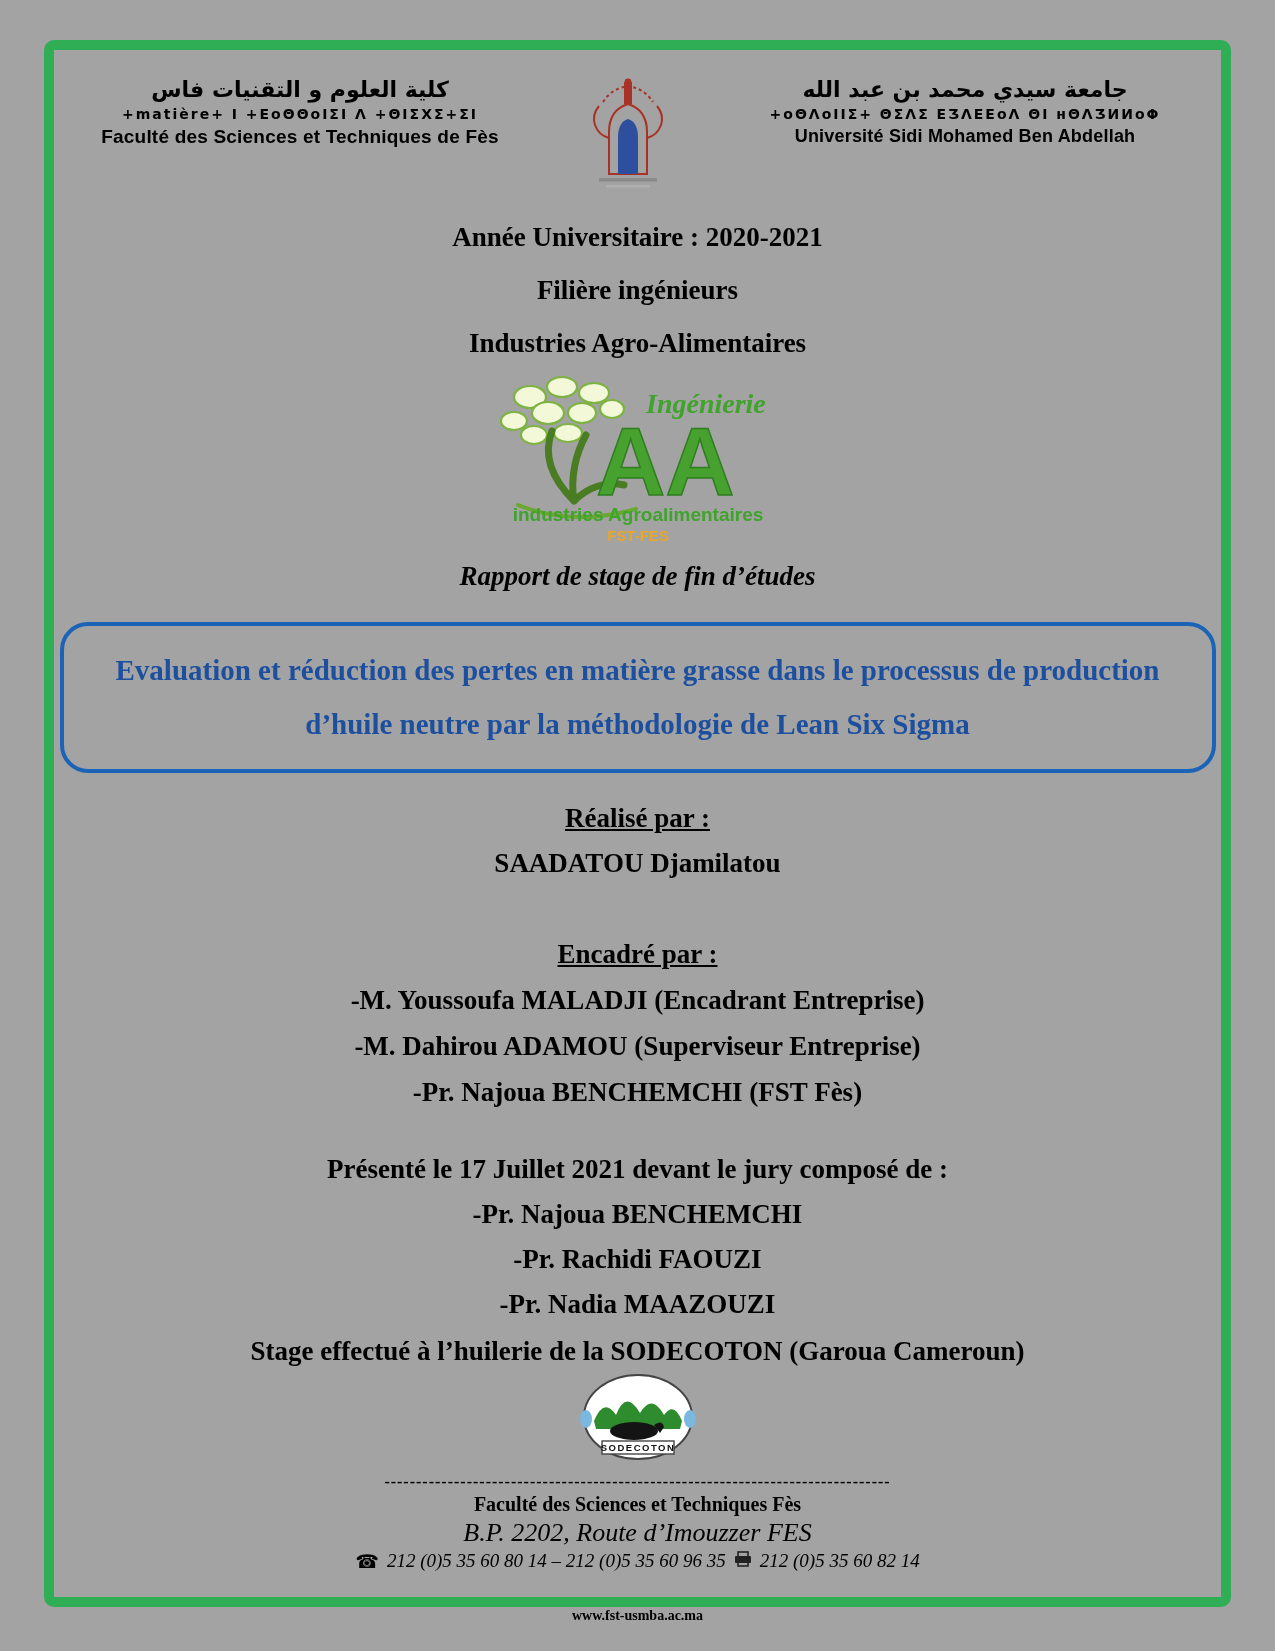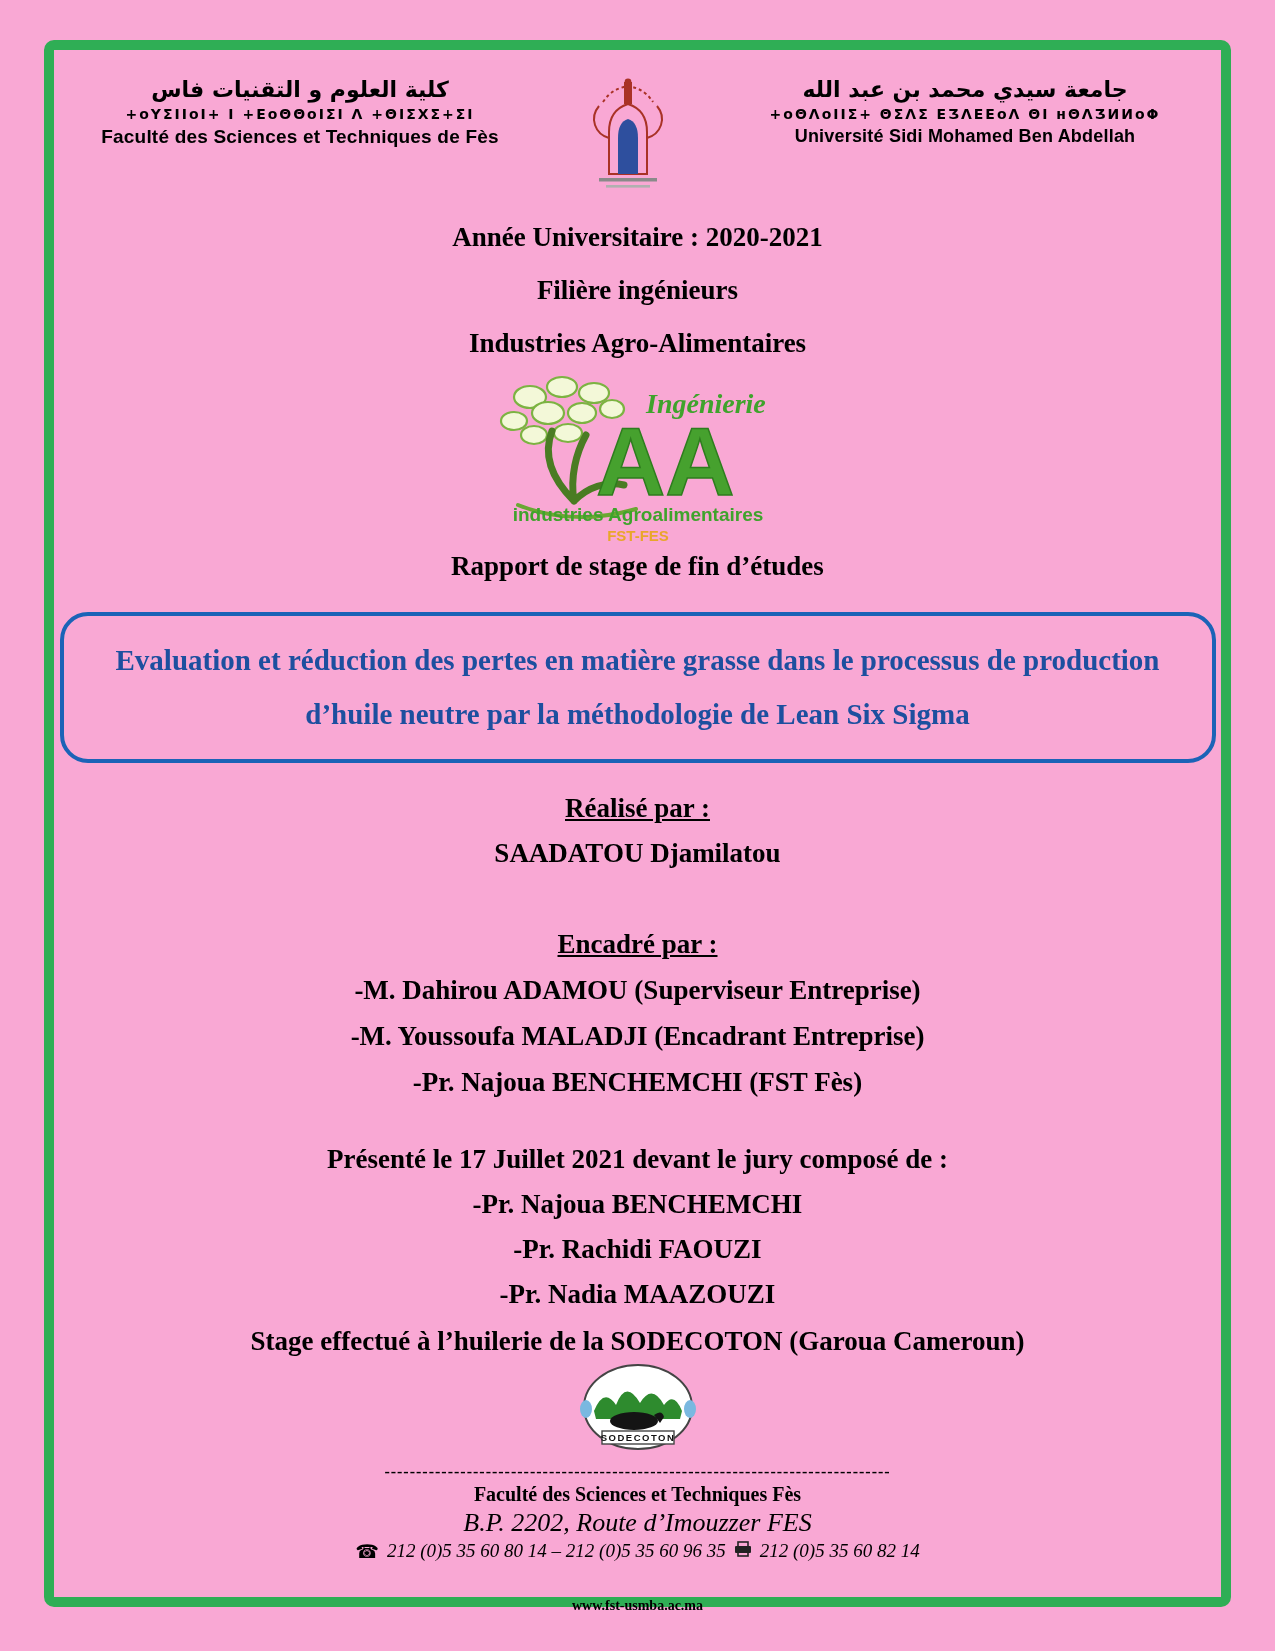--- a/index.html
+++ b/index.html
@@ -1,17 +1,17 @@
 <!DOCTYPE html>
 <html><head>
 <meta charset="utf-8">
 <style>
   html,body{margin:0;padding:0;background:#ffffff;}
   body{width:1275px;height:1651px;position:relative;font-family:"Liberation Serif",serif;color:#000;}
-  .page{position:absolute;inset:0;background:#f9a8d4;overflow:hidden;}
+  .page{position:absolute;inset:0;background:#a3a3a3;overflow:hidden;}
   .green-frame{position:absolute;top:40px;left:44px;right:44px;bottom:44px;border:10px solid #2fae55;border-radius:10px;pointer-events:none;}
   .content{position:absolute;top:62px;left:80px;right:80px;display:flex;flex-direction:column;align-items:center;}
   
   .header{width:100%;display:flex;justify-content:space-between;align-items:flex-start;margin-top:14px;}
   .hcol{text-align:center;font-family:"Liberation Sans","DejaVu Sans",sans-serif;font-weight:bold;line-height:1.25;}
   .hcol.left{width:440px;}
   .hcol.right{width:460px;}
   .arabic{font-size:22px;direction:rtl;font-family:"DejaVu Sans",sans-serif;font-weight:bold;}
   .tif{font-size:14px;letter-spacing:2px;margin-top:2px;font-family:"DejaVu Sans",sans-serif;}
   .hlatin{font-size:19px;margin-top:2px;letter-spacing:.2px;}
@@ -36,21 +36,21 @@
 <body>
 
 <div class="page">
   <div class="green-frame"></div>
 
   <div class="content">
 
     <div class="header">
       <div class="hcol left">
         <div class="arabic">كلية العلوم و التقنيات فاس</div>
-        <div class="tif">+oYΣIIoI+ I +EoΘΘoIΣI Λ +ΘIΣXΣ+ΣI</div>
+        <div class="tif">+matière+ I +EoΘΘoIΣI Λ +ΘIΣXΣ+ΣI</div>
         <div class="hlatin">Faculté des Sciences et Techniques de Fès</div>
       </div>
 
       <div>
         <svg width="98" height="116" viewBox="0 0 98 116">
           <g fill="none" stroke="#a93226" stroke-width="2">
             <path d="M30,98 V56 Q30,34 49,28 Q68,34 68,56 V98 Z"></path>
             <path d="M30,62 C16,58 10,42 20,30 M68,62 C82,58 88,42 78,30"></path>
             <path d="M24,26 C32,14 40,12 49,10 C58,12 66,14 74,26" stroke-dasharray="3 3"></path>
           </g>
@@ -88,32 +88,32 @@
         </g>
         <path d="M96,132 C76,112 64,88 74,62 M96,132 C92,108 98,84 108,66 M96,132 C110,118 128,112 146,116" fill="none" stroke="#4a7c23" stroke-width="7" stroke-linecap="round"></path>
         <path d="M40,136 Q95,158 158,140" fill="none" stroke="#6aa832" stroke-width="4" stroke-linecap="round"></path>
         <text x="168" y="44" font-family="Liberation Serif, serif" font-style="italic" font-weight="bold" font-size="28" fill="#3fa32c">Ingénierie</text>
         <text x="118" y="126" font-family="Liberation Sans, sans-serif" font-weight="bold" font-size="96" fill="#46a12e" stroke="#2e7d1e" stroke-width="1.5">AA</text>
         <text x="160" y="152" text-anchor="middle" font-family="Liberation Sans, sans-serif" font-weight="bold" font-size="19" fill="#3fa32c">industries Agroalimentaires</text>
         <text x="160" y="172" text-anchor="middle" font-family="Liberation Sans, sans-serif" font-weight="bold" font-size="15" fill="#e8a62a">FST-FES</text>
       </svg>
     </div>
 
-    <div class="cline f27" style="margin-top:0;">Rapport de stage de fin d’études</div>
+    <div class="cline f27" style="margin-top:10px;font-style:italic;">Rapport de stage de fin d’études</div>
 
     <div class="title-box">
       <span>Evaluation et réduction des pertes en matière grasse dans le processus de production d’huile neutre par la méthodologie de Lean Six Sigma</span>
     </div>
 
     <div class="cline f23 underl" style="margin-top:30px;">Réalisé par :</div>
     <div class="cline f23" style="margin-top:14px;">SAADATOU Djamilatou</div>
 
     <div class="cline f23 underl" style="margin-top:60px;">Encadré par :</div>
+    <div class="cline f23 sup-line">-M. Youssoufa MALADJI (Encadrant Entreprise)</div>
     <div class="cline f23 sup-line">-M. Dahirou ADAMOU (Superviseur Entreprise)</div>
-    <div class="cline f23 sup-line">-M. Youssoufa MALADJI (Encadrant Entreprise)</div>
     <div class="cline f23 sup-line">-Pr. Najoua BENCHEMCHI (FST Fès)</div>
 
     <div class="cline f23" style="margin-top:46px;">Présenté le 17 Juillet 2021 devant le jury composé de :</div>
     <div class="cline f23 jury-line">-Pr. Najoua BENCHEMCHI</div>
     <div class="cline f23 jury-line">-Pr. Rachidi FAOUZI</div>
     <div class="cline f23 jury-line">-Pr. Nadia MAAZOUZI</div>
 
     <div class="cline f23" style="margin-top:16px;">Stage effectué à l’huilerie de la SODECOTON (Garoua Cameroun)</div>
 
     <div style="margin-top:4px;">

